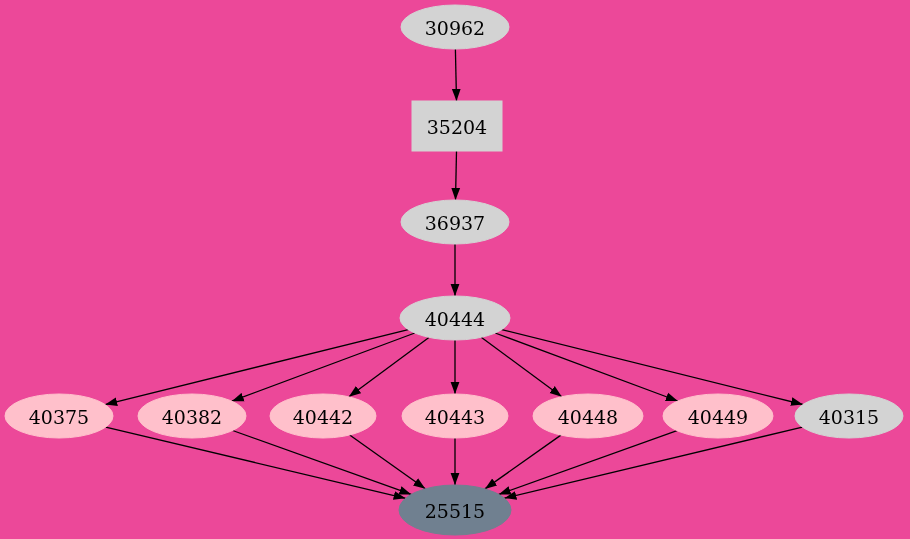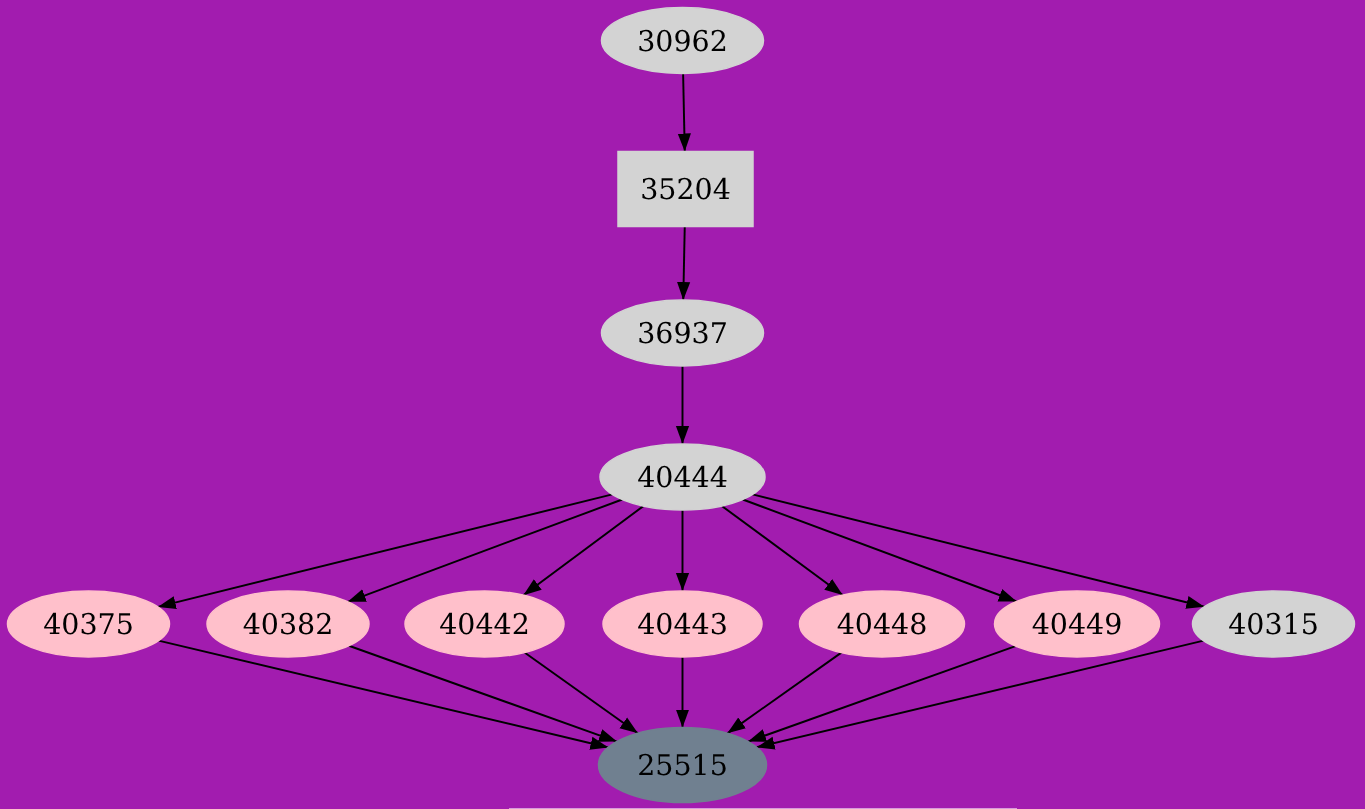--- a/index.html
+++ b/index.html
@@ -3,21 +3,21 @@
 <meta charset="utf-8">
 <style>
   html, body {
     margin: 0;
     padding: 0;
     background: #ffffff;
   }
   .canvas-wrap {
     width: 910px;
     height: 539px;
-    background: #a21caf;
+    background: #ec4899;
     overflow: hidden;
   }
   svg {
     display: block;
   }
   .node-label {
     font-family: "DejaVu Serif", "Liberation Serif", serif;
     fill: #000000;
   }
   .edge-line {

